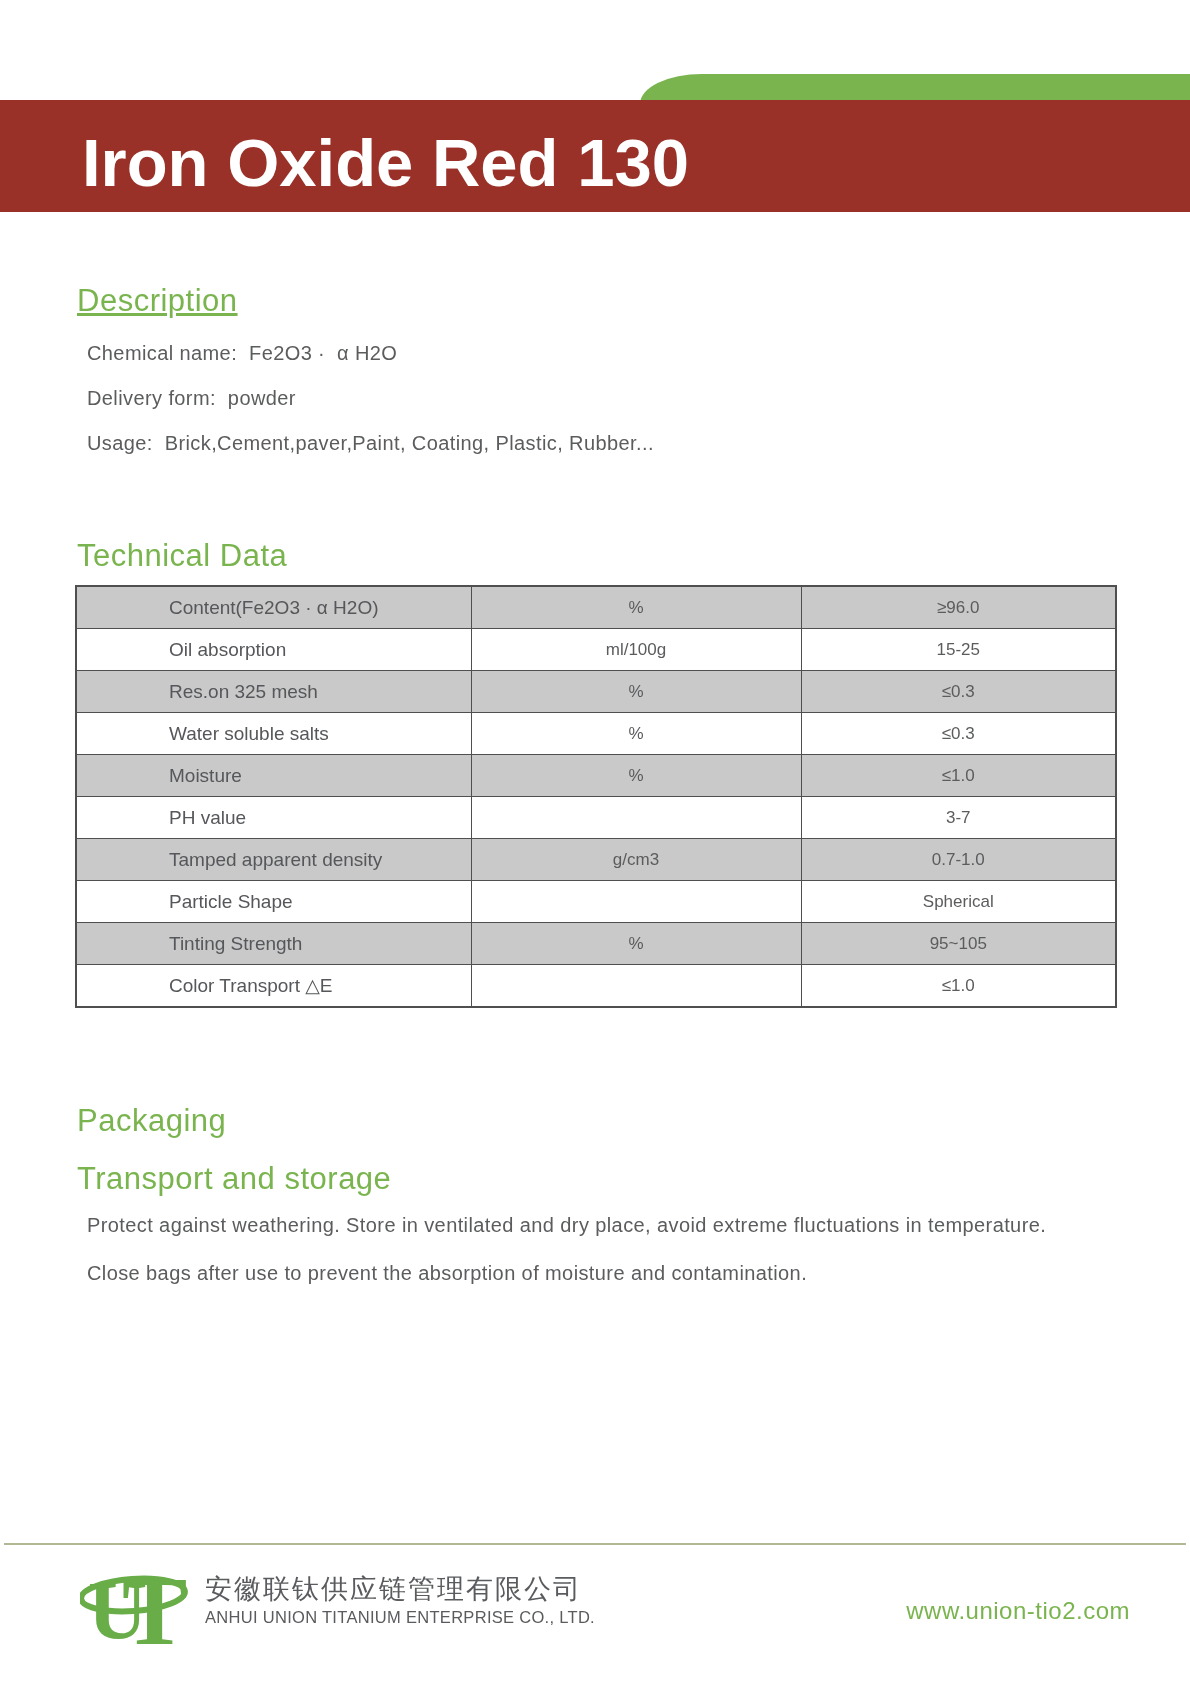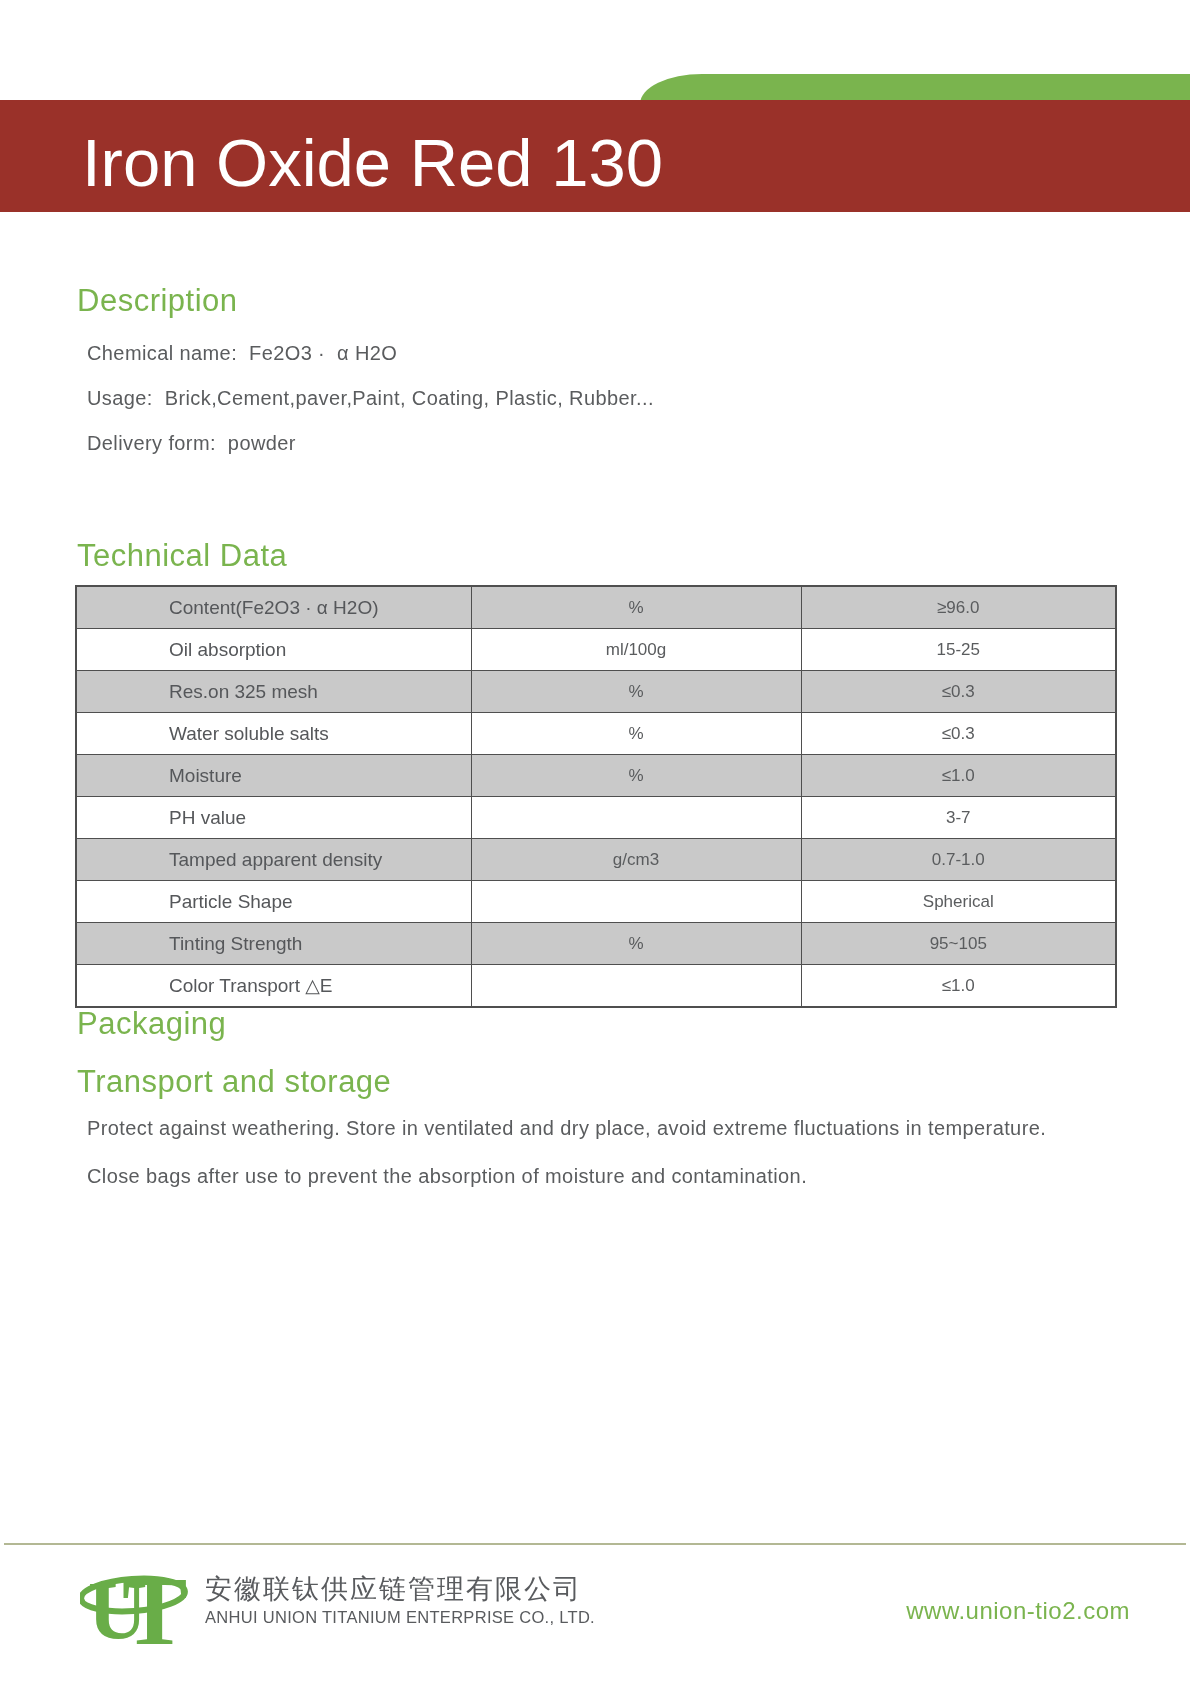--- a/index.html
+++ b/index.html
@@ -13,51 +13,51 @@
     background:var(--accent-green,#7ab44e);
     border-top-left-radius:62px 30px;
   }
   .banner{
     position:absolute;left:0;right:0;top:100px;height:112px;
     background:var(--banner-red,#9a3129);
   }
   .banner h1{
     margin:0;position:absolute;left:82px;top:0;height:112px;
     display:flex;align-items:center;padding-top:6px;
-    font-size:67px;font-weight:normal;color:#ffffff;letter-spacing:0px;
+    font-size:67px;font-weight:bold;color:#ffffff;letter-spacing:0px;
   }
   
   .sec{position:absolute;left:77px;right:70px;}
   .sec h2{
     margin:0;font-size:31px;font-weight:400;
     color:var(--accent-green,#7ab44e);letter-spacing:0.5px;
   }
   .sec p{
     margin:10px;font-size:20px;color:var(--body-text,#5a5c5e);
     letter-spacing:0.4px;white-space:pre-wrap;line-height:24px;
   }
   .sec-description{top:283px;}
-  .sec-description h2{margin-bottom:22px;}
+  .sec-description h2{margin-bottom:22px;text-decoration:underline;}
   .sec-description p{margin-bottom:21px;}
   .sec-technical{top:538px;}
   .sec-technical h2{margin-bottom:11px;}
   
   table.tech{
     border-collapse:collapse;table-layout:fixed;width:1040px;margin-left:-2px;
     border:2px solid var(--table-border,#4f4f4f);
   }
   table.tech td{
     border:1px solid var(--table-border,#4f4f4f);
     height:39px;text-align:center;font-size:17px;color:#5a5c5e;
     overflow:hidden;white-space:nowrap;
   }
   table.tech tr.gray td{background:var(--table-row-gray,#c9c9c9);}
   table.tech td.c1{text-align:left;padding-left:92px;font-size:19px;color:#55575a;}
   
-  .sec-packaging{top:1006px;}
+  .sec-packaging{top:1103px;}
   .sec-packaging h2{margin-bottom:22px;}
   .sec-packaging p{margin-bottom:18px;}
   .heading-transport{margin-top:0;}
   .transport-lines p{margin-bottom:24px;}
   .sec-packaging .heading-transport{margin-bottom:16px;}
   
   .footer-line{
     position:absolute;left:4px;right:4px;top:1543px;height:0;
     border-top:2px solid var(--footer-line,#b3b894);
   }
@@ -82,22 +82,22 @@
 
   <div class="green-tab"></div>
   <div class="banner">
     <h1>Iron Oxide Red 130</h1>
   </div>
 
   <div class="sec sec-description">
     <h2>Description</h2>
     <div>
         <p>Chemical name:  Fe2O3 ·  α H2O</p>
+        <p>Delivery form:  powder</p>
         <p>Usage:  Brick,Cement,paver,Paint, Coating, Plastic, Rubber...</p>
-        <p>Delivery form:  powder</p>
       </div>
   </div>
 
   <div class="sec sec-technical">
     <h2>Technical Data</h2>
     <table class="tech">
       <colgroup>
           <col style="width:395px">
           <col style="width:330px">
           <col style="width:315px">

